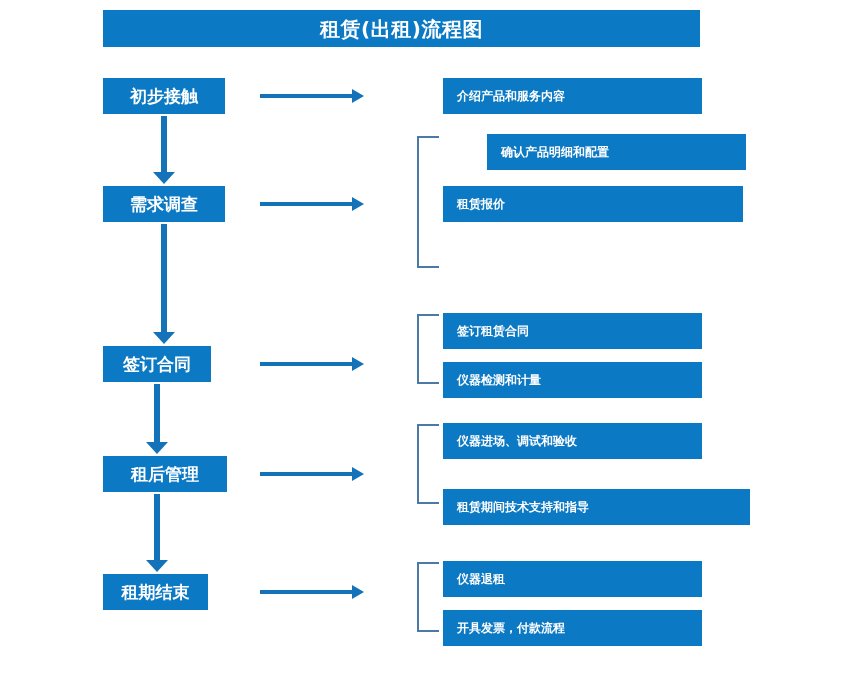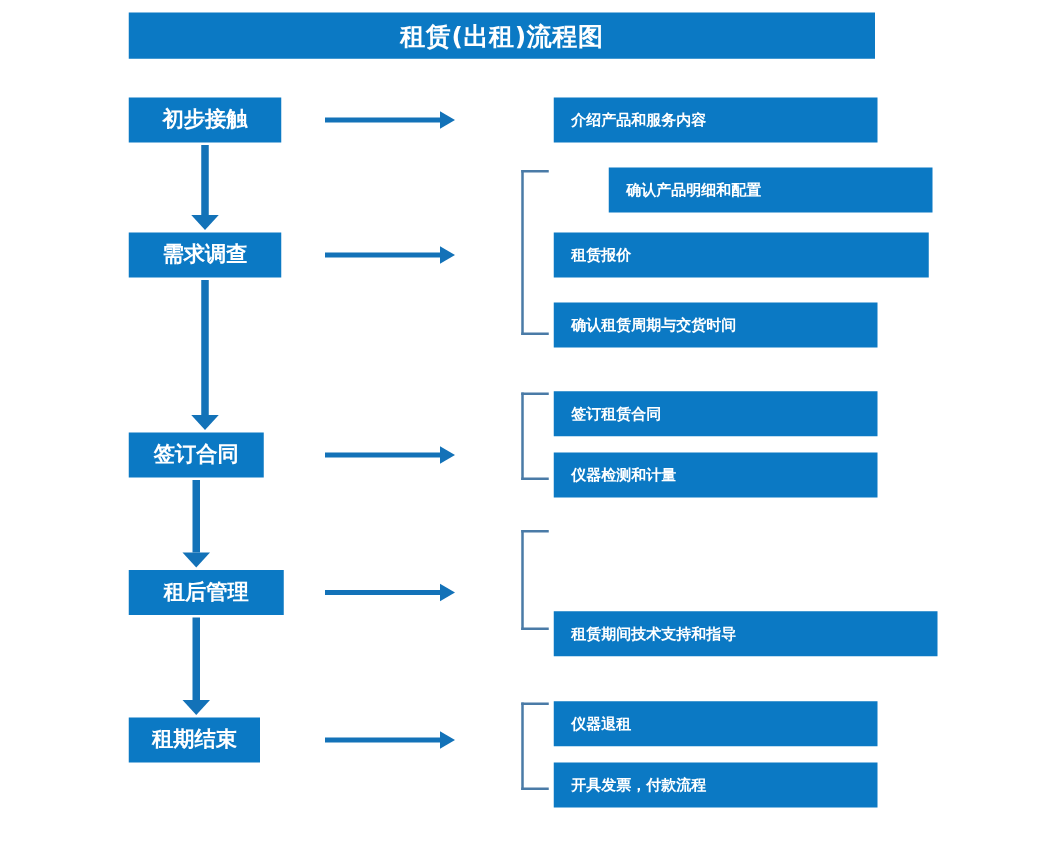--- a/index.html
+++ b/index.html
@@ -209,32 +209,32 @@
   </div>
 
   <div class="node detail" style="left:443px; top:134px; width:259px;margin-left:44px;">
     <span class="node-label">确认产品明细和配置</span>
   </div>
 
   <div class="node detail" style="left:443px; top:186px; width:300px;">
     <span class="node-label">租赁报价</span>
   </div>
 
-  <div class="node detail" style="left:443px; top:242px; width:259px;">
-    <span class="node-label">确认租赁周期与交货时间</span>
-  </div>
 
   <div class="node detail" style="left:443px; top:313px; width:259px;">
     <span class="node-label">签订租赁合同</span>
   </div>
 
   <div class="node detail" style="left:443px; top:362px; width:259px;">
     <span class="node-label">仪器检测和计量</span>
   </div>
 
+  <div class="node detail" style="left:443px; top:423px; width:259px;">
+    <span class="node-label">仪器进场、调试和验收</span>
+  </div>
 
   <div class="node detail" style="left:443px; top:489px; width:307px;">
     <span class="node-label">租赁期间技术支持和指导</span>
   </div>
 
   <div class="node detail" style="left:443px; top:561px; width:259px;">
     <span class="node-label">仪器退租</span>
   </div>
 
   <div class="node detail" style="left:443px; top:610px; width:259px;">

